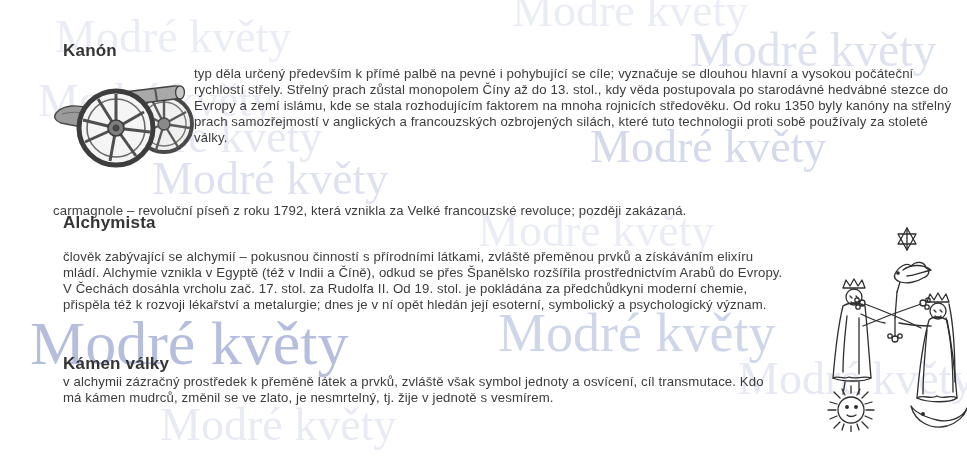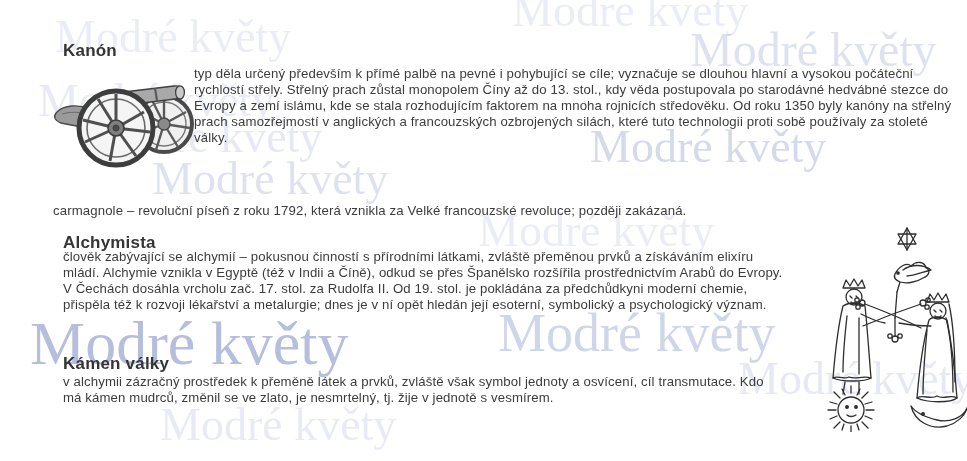--- a/index.html
+++ b/index.html
@@ -116,21 +116,21 @@
         </g>
         <circle cx="64" cy="66" r="8" fill="#7e7e7e" stroke-width="1.6"></circle>
         <circle cx="64" cy="66" r="3" fill="#4a4a4a"></circle>
       </g>
     </svg>
 
     <div class="def" style="left:178px;top:66px;width:762px;">typ děla určený především k přímé palbě na pevné i pohybující se cíle; vyznačuje se dlouhou hlavní a vysokou počáteční rychlostí střely. Střelný prach zůstal monopolem Číny až do 13. stol., kdy věda postupovala po starodávné hedvábné stezce do Evropy a zemí islámu, kde se stala rozhodujícím faktorem na mnoha rojnicích středověku. Od roku 1350 byly kanóny na střelný prach samozřejmostí v anglických a francouzských ozbrojených silách, které tuto technologii proti sobě používaly za stoleté války.</div>
 
     <div class="def" style="left:37px;top:203px;width:890px;">carmagnole – revoluční píseň z roku 1792, která vznikla za Velké francouzské revoluce; později zakázaná.</div>
 
-    <div class="term" style="left:47px;top:233px;">Alchymista</div>
+    <div class="term" style="left:47px;top:213px;">Alchymista</div>
     <div class="def" style="left:47px;top:249px;width:723px;">člověk zabývající se alchymií – pokusnou činností s přírodními látkami, zvláště přeměnou prvků a získáváním elixíru mládí. Alchymie vznikla v Egyptě (též v Indii a Číně), odkud se přes Španělsko rozšířila prostřednictvím Arabů do Evropy. V Čechách dosáhla vrcholu zač. 17. stol. za Rudolfa II. Od 19. stol. je pokládána za předchůdkyni moderní chemie, přispěla též k rozvoji lékařství a metalurgie; dnes je v ní opět hledán její esoterní, symbolický a psychologický význam.</div>
 
     <div class="term" style="left:47px;top:354px;">Kámen války</div>
     <div class="def" style="left:47px;top:374px;width:723px;">v alchymii zázračný prostředek k přeměně látek a prvků, zvláště však symbol jednoty a osvícení, cíl transmutace. Kdo má kámen mudrců, změnil se ve zlato, je nesmrtelný, tj. žije v jednotě s vesmírem.</div>
 
     <svg class="illu" style="left:783px;top:226px;" width="184" height="206" viewBox="0 0 184 206" fill="none" stroke="#2e2e2e" stroke-width="1.3" stroke-linecap="round" stroke-linejoin="round">
 
       <g>
         <path d="M108,2 L117,18 L99,18 Z"></path>
         <path d="M108,24 L99,8 L117,8 Z"></path>

